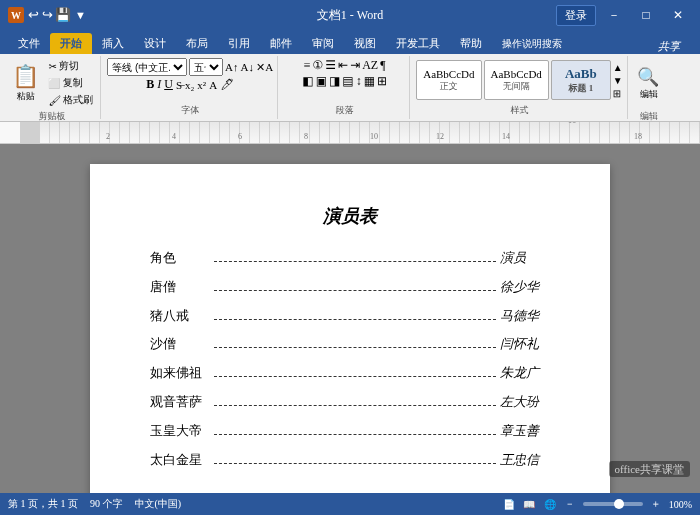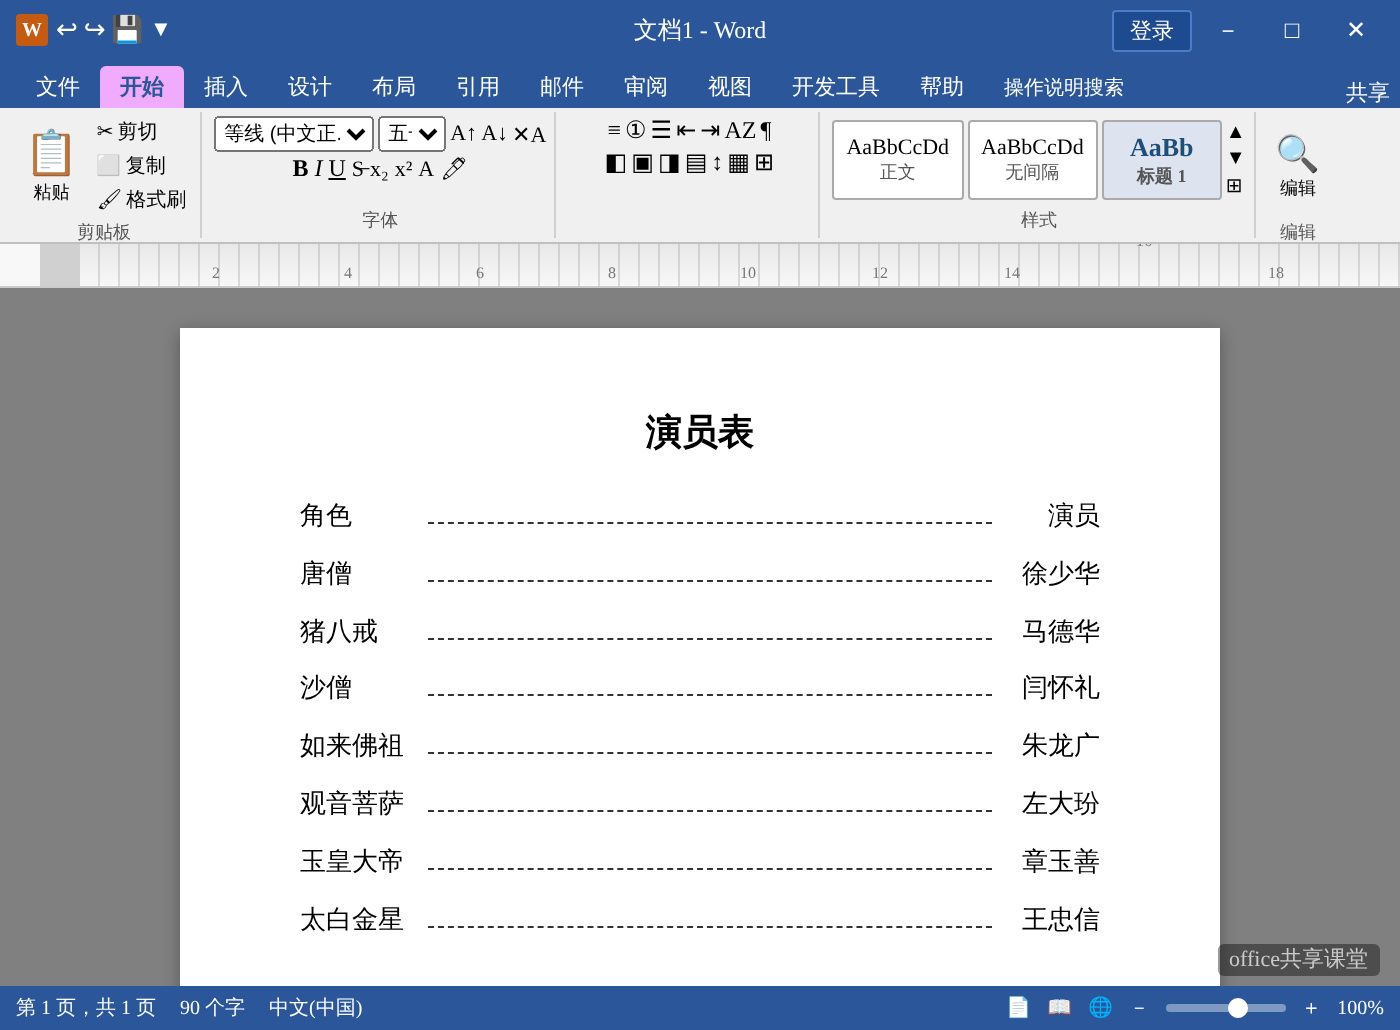--- a/index.html
+++ b/index.html
@@ -93,21 +93,21 @@
       flex-shrink: 0;
     }
     .ribbon-tab {
       padding: 3px 10px;
       font-size: 11px;
       color: white;
       cursor: pointer;
       border-radius: 3px 3px 0 0;
     }
     .ribbon-tab.active {
-      background: #f0abfc;
+      background: #eab308;
       color: #2b579a;
       font-weight: bold;
     }
 
     
     .ribbon {
       height: 68px;
       background: #f0f0f0;
       border-bottom: 1px solid #c0c0c0;
       display: flex;
@@ -209,20 +209,21 @@
       padding: 40px 60px;
       min-height: 500px;
     }
 
     .page-title {
       text-align: center;
       font-size: 18px;
       font-weight: bold;
       margin-bottom: 20px;
       font-family: 'SimHei', 'STHeiti', sans-serif;
+      font-style: italic;
     }
 
     .cast-row {
       display: flex;
       align-items: baseline;
       margin-bottom: 8px;
       font-size: 13px;
       line-height: 1.6;
     }
     .cast-role {
@@ -231,21 +232,22 @@
     }
     .cast-dots {
       flex: 1;
       border-bottom: 1px dashed #333;
       margin: 0 4px;
       margin-bottom: 3px;
     }
     .cast-actor {
       white-space: nowrap;
       min-width: 50px;
-      text-align: right;
+      text-align: left;
+      font-style: italic;
     }
 
     
     .status-bar {
       height: 22px;
       background: #2b579a;
       display: flex;
       align-items: center;
       justify-content: space-between;
       padding: 0 8px;
@@ -267,21 +269,21 @@
       width: 10px;
       height: 10px;
       background: white;
       border-radius: 50%;
       top: -3px;
       left: 60%;
       transform: translateX(-50%);
     }
     .watermark {
       position: fixed;
-      bottom: 28px;
+      bottom: 38px;
       right: 10px;
       color: rgba(255,255,255,0.7);
       font-size: 11px;
       pointer-events: none;
       z-index: 10;
     }
   </style>
 </head>
 <body>
 
@@ -310,21 +312,21 @@
   <div class="ribbon-tab">插入</div>
   <div class="ribbon-tab">设计</div>
   <div class="ribbon-tab">布局</div>
   <div class="ribbon-tab">引用</div>
   <div class="ribbon-tab">邮件</div>
   <div class="ribbon-tab">审阅</div>
   <div class="ribbon-tab">视图</div>
   <div class="ribbon-tab">开发工具</div>
   <div class="ribbon-tab">帮助</div>
   <div class="ribbon-tab" style="font-size:10px;">操作说明搜索</div>
-  <div style="margin-left:auto;padding-right:5px;">
+  <div style="margin-left:auto;padding-right:20px;font-style:italic;">
     <span style="color:white;font-size:11px;cursor:pointer;">共享</span>
   </div>
 </div>
 
 <div class="ribbon">
 
   <div class="ribbon-group">
     <div class="ribbon-group-content">
       <div style="display:flex;flex-direction:column;align-items:center;height:50px;justify-content:center;padding:0 4px;">
         <div style="font-size:22px;cursor:pointer;">📋</div>
@@ -389,20 +391,21 @@
       <div style="display:flex;gap:2px;">
         <span style="cursor:pointer;font-size:12px;">◧</span>
         <span style="cursor:pointer;font-size:12px;">▣</span>
         <span style="cursor:pointer;font-size:12px;">◨</span>
         <span style="cursor:pointer;font-size:12px;">▤</span>
         <span style="cursor:pointer;font-size:12px;">↕</span>
         <span style="cursor:pointer;font-size:12px;">▦</span>
         <span style="cursor:pointer;font-size:12px;">⊞</span>
       </div>
     </div>
+    <div class="ribbon-group-label">段落</div>
   </div>
 
   <div class="ribbon-group" style="min-width:200px;">
     <div class="ribbon-group-content">
       <div class="style-box" style="font-size:10px;">
         <div>
           <div style="font-size:11px;">AaBbCcDd</div>
           <div style="font-size:9px;color:#555;">正文</div>
         </div>
       </div>

